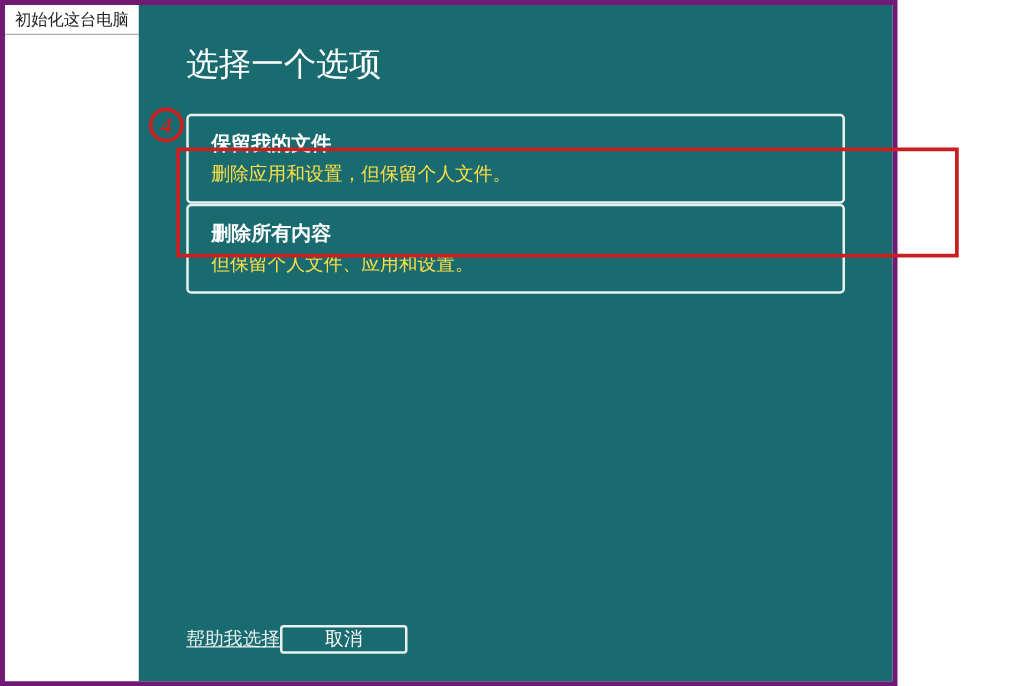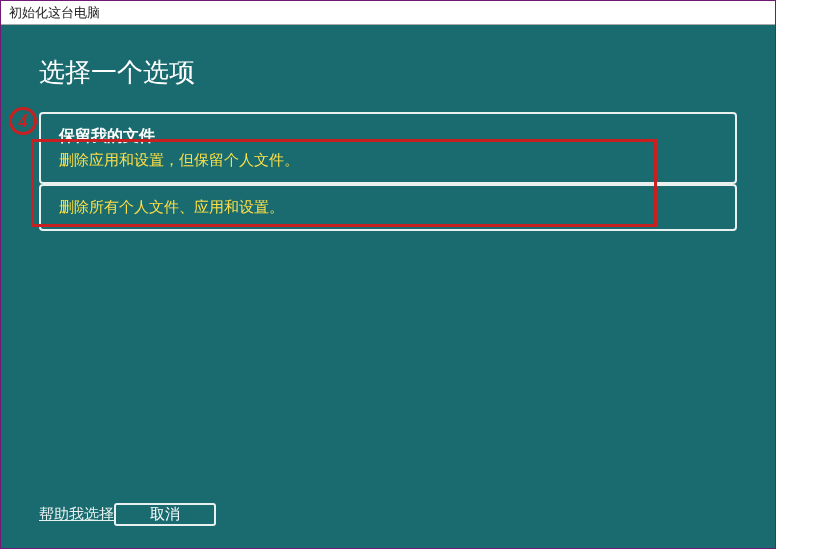--- a/index.html
+++ b/index.html
@@ -8,25 +8,25 @@
       box-sizing: border-box;
     }
     body {
       font-family: "Microsoft YaHei", "Segoe UI", sans-serif;
       background: #fff;
       width: 826px;
       height: 549px;
       overflow: hidden;
     }
     .window {
-      width: 776px;
+      width: 718px;
       height: 549px;
-      border: 1px solid #701a75;
+      border: 4px solid #701a75;
       display: flex;
-      flex-direction: column;
+      flex-direction: row;
     }
     .titlebar {
       background: #fff;
       border-bottom: 1px solid #aaa;
       padding: 4px 8px;
       font-size: 13px;
       color: #222;
       height: 24px;
       display: flex;
       align-items: center;
@@ -134,21 +134,22 @@
     <h1 class="heading">选择一个选项</h1>
 
     <div class="highlight-box"></div>
 
     <div class="options">
       <div class="option">
         <div class="option-title">保留我的文件</div>
         <div class="option-desc">删除应用和设置，但保留个人文件。</div>
       </div>
       <div class="option">
-        <div class="option-desc">删除所有个人文件、应用和设置。</div>
+        <div class="option-title">删除所有内容</div>
+        <div class="option-desc">但保留个人文件、应用和设置。</div>
       </div>
     </div>
 
     <div class="footer">
       <a class="help-link">帮助我选择</a>
       <button class="cancel-btn">取消</button>
     </div>
   </div>
 </div>
 

